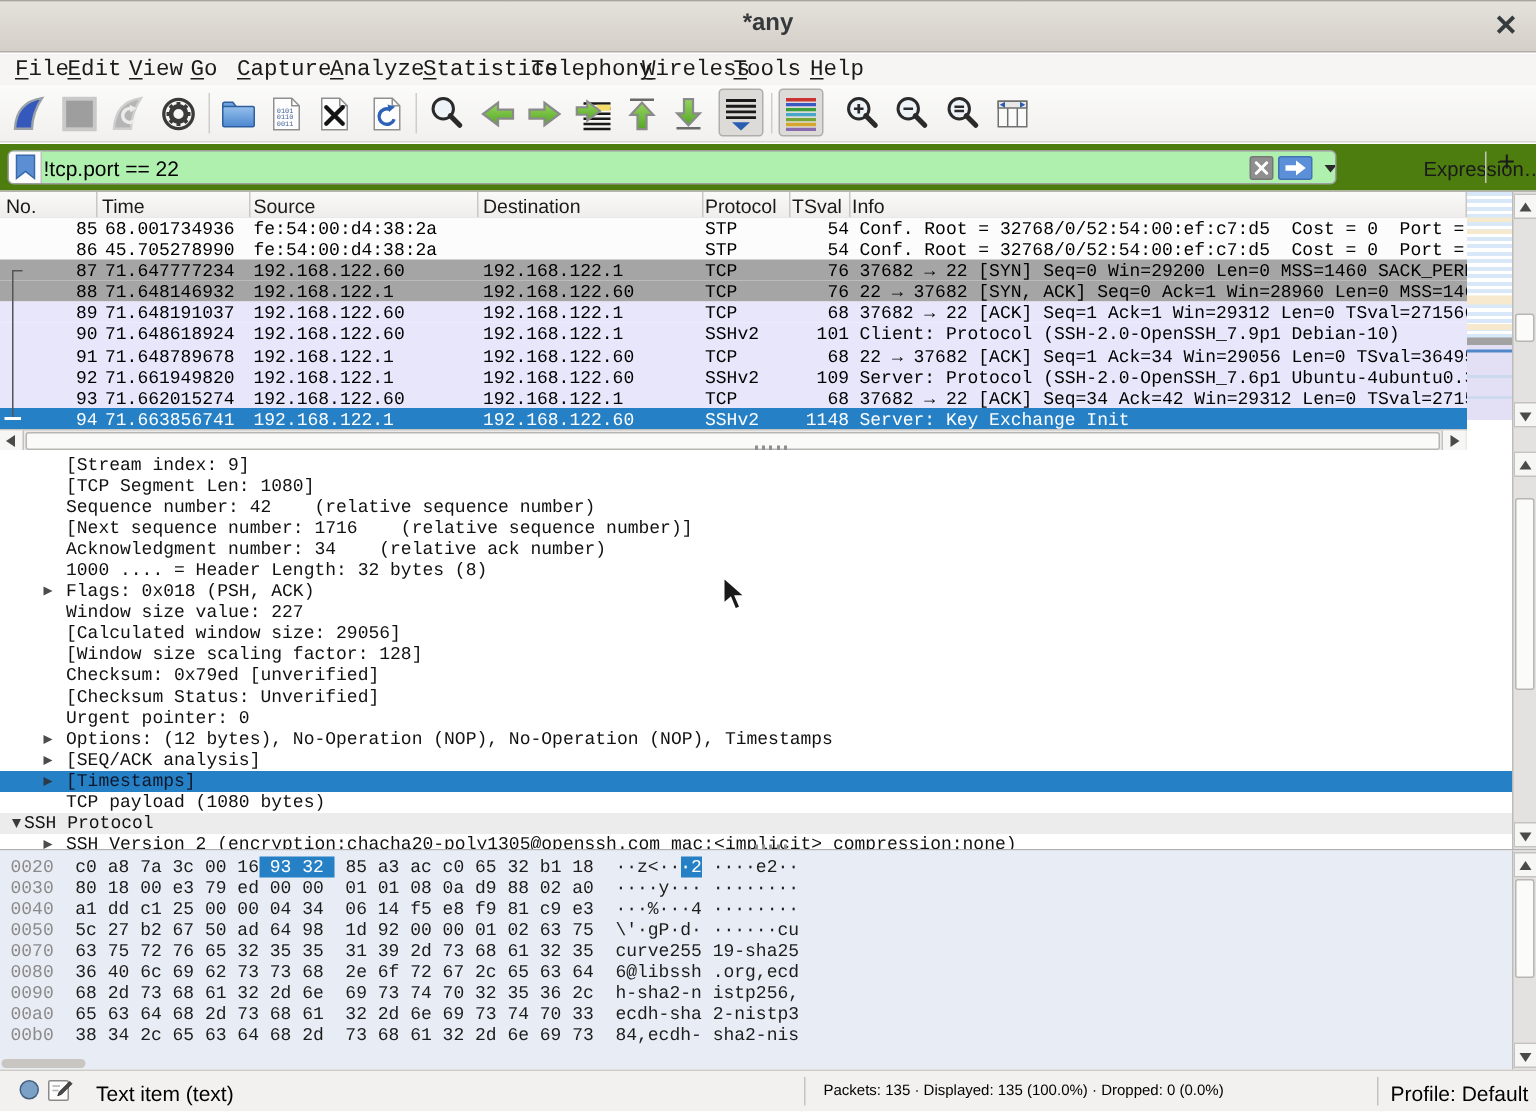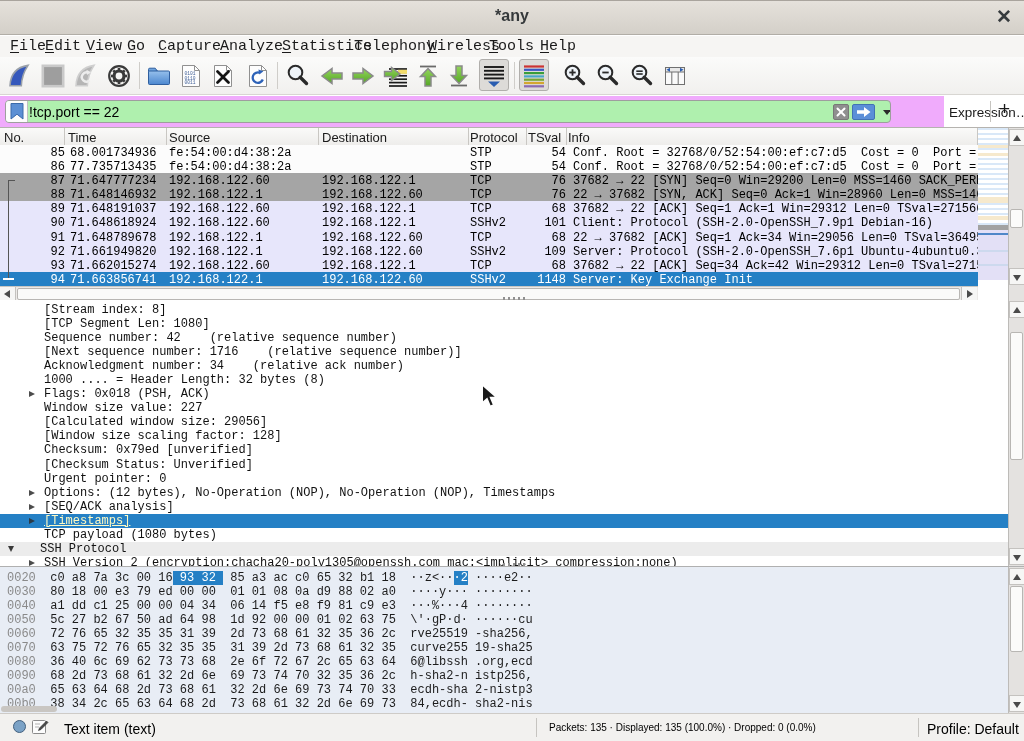--- a/index.html
+++ b/index.html
@@ -17,21 +17,21 @@
 #menubar { left:0; top:36px; width:1024px; height:21px; background:#f6f5f3; }
 .mi { position:absolute; top:2px; font-size:15px; color:#1a1a1a;font-family:Liberation Mono, monospace; }
 .mi u { text-decoration:underline; text-underline-offset:2px; }
 
 #toolbar { left:0; top:57px; width:1024px; height:38px;
   background:linear-gradient(#fbfbfa, #f1f0ee); border-bottom:1px solid #d8d6d2; }
 .tsep { position:absolute; top:5px; width:1px; height:27px; background:#cfcdc9; }
 .tbtn { position:absolute; top:2px; width:30px; height:32px; border:1px solid #b0aeab;
   border-radius:3px; background:#dddbd8; }
 
-#filterbar { left:0; top:96px; width:944px; height:31px; background:#f0abfc; }
+#filterbar { left:0; top:96px; width:1024px; height:31px; background:#4d7c0f; }
 #ffield { left:5px; top:4px; width:886px; height:23px; background:#aff0ae;
   border:1px solid #9e9e9e; border-radius:4px; overflow:hidden; }
 #fbook { left:0; top:0; width:22px; height:21px; background:#fcfcfc; border-right:1px solid #c0c0c0; }
 #ftext { left:23px; top:3px; font-size:14px; color:#000; }
 #expr { left:905px; top:9px; font-size:13.5px; color:#1a1a1a;margin-left:44px; }
 #fsep { left:990px; top:5px; width:1px; height:21px; background:#c6c4c0; }
 #fplus { left:999px; top:2px; font-size:19px; color:#1a1a1a; }
 
 #plheader { left:0; top:127px; width:1024px; height:19px;
   background:linear-gradient(#fafaf9,#eeedeb); border-top:1px solid #b5b3af; border-bottom:1px solid #b6b4b0; }
@@ -52,21 +52,21 @@
 .bg-l { background:#e7e6fb; }
 .bg-s { background:#2580c5; color:#fff; }
 
 #minimap { left:978px; top:128px; width:30px; height:158px; }
 .sbv { background:#e4e2e0; border-left:1px solid #bdbbb8; }
 .sbbtn { position:absolute; left:0; width:16px; height:17px; background:#f6f6f5; border:1px solid #c4c2bf; }
 .tri { position:absolute; width:0; height:0; }
 
 #details { left:0; top:300px; width:1008px; height:266px; background:#fff; overflow:hidden; }
 .dl { position:relative; height:14.05px; padding-left:44px; font-family:"Liberation Mono", monospace; font-size:12px; white-space:pre; color:#111; }
-.dsel { background:#2580c5; color:#fef9c3; width:1008px;text-decoration:underline; }
+.dsel { background:#2580c5; color:#0f172a; width:1008px; }
 .exp { position:absolute; left:29px; top:4px; width:0; height:0;
   border-left:6px solid #4c4c4c; border-top:3.5px solid transparent; border-bottom:3.5px solid transparent; }
 
 #hex { left:0; top:567px; width:1008px; height:146px; background:#e8edf5; overflow:hidden; }
 .hxl { position:relative; height:14.05px; padding-left:7px; font-family:"Liberation Mono", monospace; font-size:12px; white-space:pre; color:#1c1c1c; }
 .off { color:#8a8a8a; }
 .hsel { background:#2580c5; color:#fff; }
 
 #statusbar { left:0; top:713px; width:1024px; height:28px; background:#f2f1ef; border-top:1px solid #cecbc7; }
 .st { position:absolute; top:7px; font-size:14px; color:#000; }
@@ -277,25 +277,25 @@
   <div class="hsep" style="left:166px"></div>
   <div class="hsep" style="left:318px"></div>
   <div class="hsep" style="left:468px"></div>
   <div class="hsep" style="left:526px"></div>
   <div class="hsep" style="left:566px"></div>
   <div class="hsep" style="left:977px"></div>
 </div>
 
 <div class="abs mono" id="plrows">
   <div class="prow bg-w"><span class="c-no">85</span><span class="c-time">68.001734936</span><span class="c-src">fe:54:00:d4:38:2a</span><span class="c-proto">STP</span><span class="c-len">54</span><span class="c-info">Conf. Root = 32768/0/52:54:00:ef:c7:d5  Cost = 0  Port = 0x8001</span></div>
-  <div class="prow bg-w"><span class="c-no">86</span><span class="c-time">77.735713435</span><span class="c-src">fe:54:00:d4:38:2a</span><span class="c-proto">STP</span><span class="c-len">54</span><span class="c-info">Conf. Root = 32768/0/52:54:00:ef:c7:d5  Cost = 0  Port = 0x8001</span></div>
+  <div class="prow bg-w"><span class="c-no">86</span><span class="c-time">45.705278990</span><span class="c-src">fe:54:00:d4:38:2a</span><span class="c-proto">STP</span><span class="c-len">54</span><span class="c-info">Conf. Root = 32768/0/52:54:00:ef:c7:d5  Cost = 0  Port = 0x8001</span></div>
   <div class="prow bg-g"><span class="c-no">87</span><span class="c-time">71.647777234</span><span class="c-src">192.168.122.60</span><span class="c-dst">192.168.122.1</span><span class="c-proto">TCP</span><span class="c-len">76</span><span class="c-info">37682 → 22 [SYN] Seq=0 Win=29200 Len=0 MSS=1460 SACK_PERM=1 TSval=2715663 TSecr=0 WS=128</span></div>
   <div class="prow bg-g"><span class="c-no">88</span><span class="c-time">71.648146932</span><span class="c-src">192.168.122.1</span><span class="c-dst">192.168.122.60</span><span class="c-proto">TCP</span><span class="c-len">76</span><span class="c-info">22 → 37682 [SYN, ACK] Seq=0 Ack=1 Win=28960 Len=0 MSS=1460 SACK_PERM=1 TSval=3649569 TSecr=2715663</span></div>
   <div class="prow bg-l"><span class="c-no">89</span><span class="c-time">71.648191037</span><span class="c-src">192.168.122.60</span><span class="c-dst">192.168.122.1</span><span class="c-proto">TCP</span><span class="c-len">68</span><span class="c-info">37682 → 22 [ACK] Seq=1 Ack=1 Win=29312 Len=0 TSval=2715663 TSecr=3649569</span></div>
-  <div class="prow bg-l"><span class="c-no">90</span><span class="c-time">71.648618924</span><span class="c-src">192.168.122.60</span><span class="c-dst">192.168.122.1</span><span class="c-proto">SSHv2</span><span class="c-len">101</span><span class="c-info">Client: Protocol (SSH-2.0-OpenSSH_7.9p1 Debian-16)</span></div>
+  <div class="prow bg-l"><span class="c-no">90</span><span class="c-time">71.648618924</span><span class="c-src">192.168.122.60</span><span class="c-dst">192.168.122.1</span><span class="c-proto">SSHv2</span><span class="c-len">101</span><span class="c-info">Client: Protocol (SSH-2.0-OpenSSH_7.9p1 Debian-10)</span></div>
   <div class="prow bg-l"><span class="c-no">91</span><span class="c-time">71.648789678</span><span class="c-src">192.168.122.1</span><span class="c-dst">192.168.122.60</span><span class="c-proto">TCP</span><span class="c-len">68</span><span class="c-info">22 → 37682 [ACK] Seq=1 Ack=34 Win=29056 Len=0 TSval=3649570 TSecr=2715663</span></div>
   <div class="prow bg-l"><span class="c-no">92</span><span class="c-time">71.661949820</span><span class="c-src">192.168.122.1</span><span class="c-dst">192.168.122.60</span><span class="c-proto">SSHv2</span><span class="c-len">109</span><span class="c-info">Server: Protocol (SSH-2.0-OpenSSH_7.6p1 Ubuntu-4ubuntu0.3)</span></div>
   <div class="prow bg-l"><span class="c-no">93</span><span class="c-time">71.662015274</span><span class="c-src">192.168.122.60</span><span class="c-dst">192.168.122.1</span><span class="c-proto">TCP</span><span class="c-len">68</span><span class="c-info">37682 → 22 [ACK] Seq=34 Ack=42 Win=29312 Len=0 TSval=2715676 TSecr=3649570</span></div>
   <div class="prow bg-s"><span class="c-no">94</span><span class="c-time">71.663856741</span><span class="c-src">192.168.122.1</span><span class="c-dst">192.168.122.60</span><span class="c-proto">SSHv2</span><span class="c-len">1148</span><span class="c-info">Server: Key Exchange Init</span></div>
   <div class="abs" style="left:8px; top:35px; width:1px; height:99px; background:#555"></div>
   <div class="abs" style="left:8px; top:35px; width:7px; height:1px; background:#555"></div>
   <div class="abs" style="left:3px; top:133px; width:11px; height:2px; background:#fff"></div>
 </div>
 <div class="abs" id="minimap">
   <div class="abs" style="left:0; top:0; width:30px; height:98px;
@@ -327,38 +327,38 @@
   <div class="abs" style="left:17px; top:0.5px; width:943px; height:12px; background:#fafaf9; border:1px solid #b8b6b3; border-radius:2px"></div>
   <div class="abs" style="left:961px; top:0; width:16px; height:13px; background:#f6f6f5; border-left:1px solid #c4c2bf">
     <div class="tri" style="left:5px; top:3px; border-top:4px solid transparent; border-bottom:4px solid transparent; border-left:6px solid #4a4a4a"></div>
   </div>
   <div class="abs" style="left:503px; top:10px; width:22px; height:3px;
     background:repeating-linear-gradient(90deg, #909090 0 2px, transparent 2px 5px)"></div>
 </div>
 
 <div class="abs" id="details">
   <div style="height:3px"></div>
-  <div class="dl">[Stream index: 8]</div>
+  <div class="dl">[Stream index: 9]</div>
   <div class="dl">[TCP Segment Len: 1080]</div>
   <div class="dl">Sequence number: 42    (relative sequence number)</div>
   <div class="dl">[Next sequence number: 1716    (relative sequence number)]</div>
   <div class="dl">Acknowledgment number: 34    (relative ack number)</div>
   <div class="dl">1000 .... = Header Length: 32 bytes (8)</div>
   <div class="dl"><i class="exp"></i>Flags: 0x018 (PSH, ACK)</div>
   <div class="dl">Window size value: 227</div>
   <div class="dl">[Calculated window size: 29056]</div>
   <div class="dl">[Window size scaling factor: 128]</div>
   <div class="dl">Checksum: 0x79ed [unverified]</div>
   <div class="dl">[Checksum Status: Unverified]</div>
   <div class="dl">Urgent pointer: 0</div>
   <div class="dl"><i class="exp"></i>Options: (12 bytes), No-Operation (NOP), No-Operation (NOP), Timestamps</div>
   <div class="dl"><i class="exp"></i>[SEQ/ACK analysis]</div>
   <div class="dl dsel"><i class="exp" style="border-left-color:#2a3a48"></i>[Timestamps]</div>
   <div class="dl">TCP payload (1080 bytes)</div>
-  <div class="dl" style="padding-left:40px; background:#ececec"><i class="exp" style="left:8px; border-left:3.5px solid transparent; border-right:3.5px solid transparent; border-top:6px solid #3a3a3a; border-bottom:none"></i>SSH Protocol</div>
+  <div class="dl" style="padding-left:16px; background:#ececec"><i class="exp" style="left:8px; border-left:3.5px solid transparent; border-right:3.5px solid transparent; border-top:6px solid #3a3a3a; border-bottom:none"></i>SSH Protocol</div>
   <div class="dl"><i class="exp"></i>SSH Version 2 (encryption:chacha20-poly1305@openssh.com mac:&lt;implicit&gt; compression:none)</div>
 </div>
 <div class="abs sbv" style="left:1008px; top:300px; width:16px; height:266px">
   <div class="sbbtn" style="top:1px">
     <div class="tri" style="left:3px; top:5px; border-left:4px solid transparent; border-right:4px solid transparent; border-bottom:6px solid #4a4a4a"></div>
   </div>
   <div class="abs" style="left:1px; top:32px; width:13px; height:128px; background:#fbfbfa; border:1px solid #b8b6b3; border-radius:2px"></div>
   <div class="sbbtn" style="top:248px">
     <div class="tri" style="left:3px; top:6px; border-left:4px solid transparent; border-right:4px solid transparent; border-top:6px solid #4a4a4a"></div>
   </div>
@@ -366,21 +366,20 @@
 <div class="abs" style="left:503px; top:563px; width:22px; height:3px;
   background:repeating-linear-gradient(90deg, #909090 0 2px, transparent 2px 5px)"></div>
 
 <div class="abs" style="left:0; top:566px; width:1024px; height:1px; background:#b0b0b0"></div>
 <div class="abs" id="hex">
   <div style="height:3.5px"></div>
   <div class="hxl"><span class="off">0020</span>  c0 a8 7a 3c 00 16<span class="hsel"> 93 32 </span> 85 a3 ac c0 65 32 b1 18  ··z&lt;··<span class="hsel">·2</span> ····e2··</div>
   <div class="hxl"><span class="off">0030</span>  80 18 00 e3 79 ed 00 00  01 01 08 0a d9 88 02 a0  ····y··· ········</div>
   <div class="hxl"><span class="off">0040</span>  a1 dd c1 25 00 00 04 34  06 14 f5 e8 f9 81 c9 e3  ···%···4 ········</div>
   <div class="hxl"><span class="off">0050</span>  5c 27 b2 67 50 ad 64 98  1d 92 00 00 01 02 63 75  \'·gP·d· ······cu</div>
-  <div class="hxl"><span class="off">0060</span>  72 76 65 32 35 35 31 39  2d 73 68 61 32 35 36 2c  rve25519 -sha256,</div>
   <div class="hxl"><span class="off">0070</span>  63 75 72 76 65 32 35 35  31 39 2d 73 68 61 32 35  curve255 19-sha25</div>
   <div class="hxl"><span class="off">0080</span>  36 40 6c 69 62 73 73 68  2e 6f 72 67 2c 65 63 64  6@libssh .org,ecd</div>
   <div class="hxl"><span class="off">0090</span>  68 2d 73 68 61 32 2d 6e  69 73 74 70 32 35 36 2c  h-sha2-n istp256,</div>
   <div class="hxl"><span class="off">00a0</span>  65 63 64 68 2d 73 68 61  32 2d 6e 69 73 74 70 33  ecdh-sha 2-nistp3</div>
   <div class="hxl"><span class="off">00b0</span>  38 34 2c 65 63 64 68 2d  73 68 61 32 2d 6e 69 73  84,ecdh- sha2-nis</div>
   <div class="abs" style="left:1px; top:139px; width:56px; height:6px; background:#c9c6c2; border-radius:3px"></div>
 </div>
 <div class="abs sbv" style="left:1008px; top:567px; width:16px; height:146px">
   <div class="sbbtn" style="top:1px">
     <div class="tri" style="left:3px; top:5px; border-left:4px solid transparent; border-right:4px solid transparent; border-bottom:6px solid #4a4a4a"></div>

